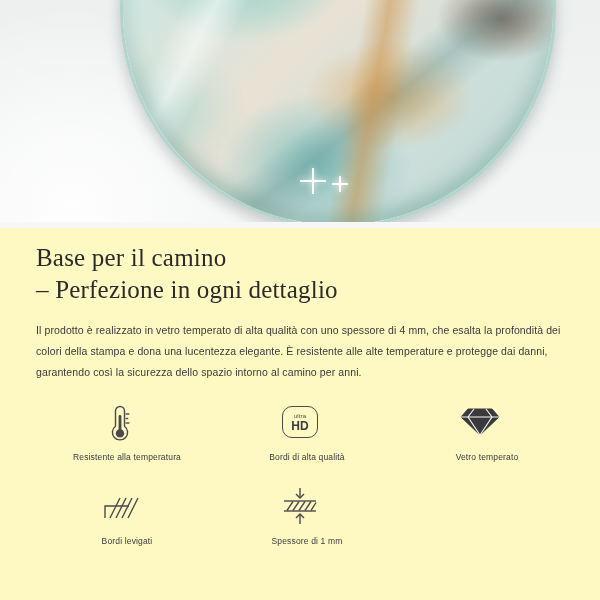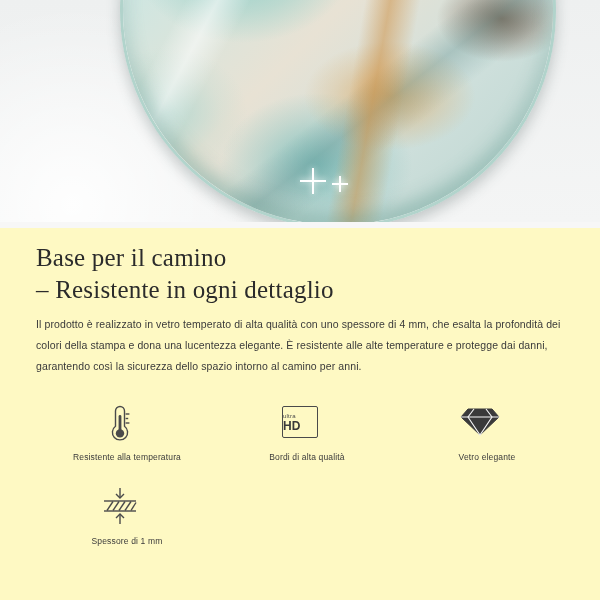--- a/index.html
+++ b/index.html
@@ -121,21 +121,21 @@
     padding: 14px 0 0 36px;
     font-family: "Liberation Serif", serif;
     font-weight: 400;
     font-size: 25px;
     line-height: 32px;
     color: #2b2b2b;
     letter-spacing: 0.2px;
   }
   .headline .line2 { display: block; }
   .body-copy {
-    margin: 8px 36px 0 36px;
+    margin: 14px 36px 0 36px;
     font-size: 10.5px;
     line-height: 21px;
     color: #3a3a3a;
     letter-spacing: 0.1px;
     width: 534px;
   }
 
   
   .features {
     position: absolute;
@@ -163,23 +163,24 @@
     font-size: 8.5px;
     color: #3a3a3a;
     text-align: center;
     letter-spacing: 0.15px;
     padding-left: 14px;
   }
   .hd-box {
     width: 34px;
     height: 30px;
     border: 1.4px solid #4a4a4a;
-    border-radius: 2px;
+    border-radius: 10px;
     display: flex;
     flex-direction: column;
+    align-items: center;
     justify-content: center;
     line-height: 1;
   }
   .hd-box .hd-small {
     font-size: 6px;
     color: #4a4a4a;
     letter-spacing: 0.2px;
   }
   .hd-box .hd-big {
     font-size: 12px;
@@ -201,21 +202,21 @@
       <div class="plate-rim"></div>
     </div>
     <div class="sparkle sparkle-a"></div>
     <div class="sparkle sparkle-b"></div>
   </div>
 
   <div class="content">
 
     <h1 class="headline">
       <span>Base per il camino</span>
-      <span class="line2">– Resistente in ogni dettaglio</span>
+      <span class="line2">– Perfezione in ogni dettaglio</span>
     </h1>
 
     <p class="body-copy">Il prodotto è realizzato in vetro temperato di alta qualità con uno spessore di 4 mm, che esalta la profondità dei colori della stampa e dona una lucentezza elegante. È resistente alle alte temperature e protegge dai danni, garantendo così la sicurezza dello spazio intorno al camino per anni.</p>
 
     <div class="features">
 
       <div class="feature">
         <div class="feature-icon">
           <svg width="26" height="42" viewBox="0 0 26 42" fill="none" stroke="#4a4a4a" stroke-width="1.4">
             <path d="M13 5.5 a4.5 4.5 0 0 1 4.5 4.5 v15.2 a7.6 7.6 0 1 1 -9 0 V10 A4.5 4.5 0 0 1 13 5.5 z"></path>
@@ -241,23 +242,35 @@
 
 
       <div class="feature">
         <div class="feature-icon">
           <svg width="40" height="34" viewBox="0 0 40 34" fill="#3a3a3a" stroke="#3a3a3a" stroke-width="1">
             <path d="M8 4 h24 l7 8 l-19 18 l-19 -18 z"></path>
             <path d="M1 12 h38" stroke="#f7f7f7" stroke-width="1.1" fill="none"></path>
             <path d="M14 4 l-6 8 l12 18 l12 -18 l-6 -8" stroke="#f7f7f7" stroke-width="1.1" fill="none"></path>
           </svg>
         </div>
-        <div class="feature-label">Vetro elegante</div>
-      </div>
-
+        <div class="feature-label">Vetro temperato</div>
+      </div>
+
+      <div class="feature">
+        <div class="feature-icon">
+          <svg width="38" height="32" viewBox="0 0 38 32" fill="none" stroke="#4a4a4a" stroke-width="1.4">
+            <path d="M4 28 L4 16 L28 16"></path>
+            <line x1="9" y1="28" x2="19" y2="8"></line>
+            <line x1="15" y1="28" x2="25" y2="8"></line>
+            <line x1="21" y1="28" x2="31" y2="8"></line>
+            <line x1="27" y1="28" x2="37" y2="8"></line>
+          </svg>
+        </div>
+        <div class="feature-label">Bordi levigati</div>
+      </div>
 
       <div class="feature">
         <div class="feature-icon">
           <svg width="42" height="40" viewBox="0 0 42 40" fill="none" stroke="#4a4a4a" stroke-width="1.4">
             <line x1="21" y1="2" x2="21" y2="11"></line>
             <path d="M17 8 l4 4 l4 -4"></path>
             <line x1="5" y1="15" x2="37" y2="15"></line>
             <line x1="5" y1="25" x2="37" y2="25"></line>
             <line x1="8" y1="24.5" x2="14" y2="15.5"></line>
             <line x1="14" y1="24.5" x2="20" y2="15.5"></line>

